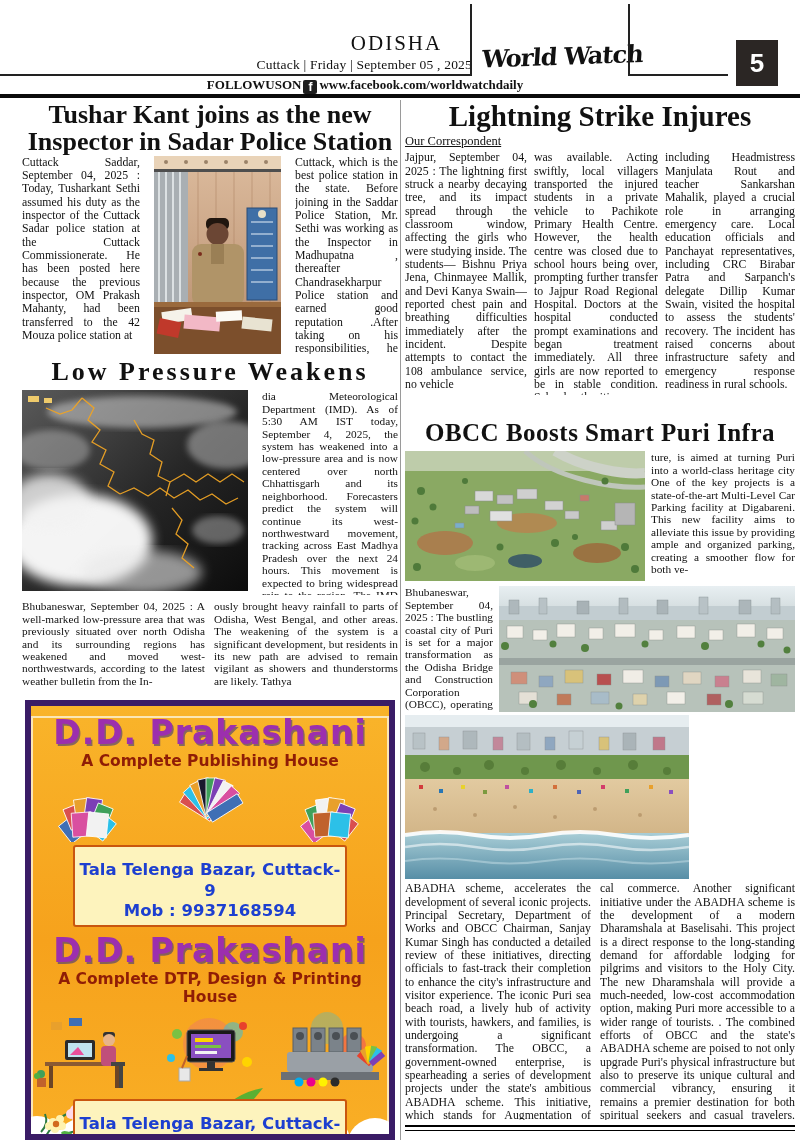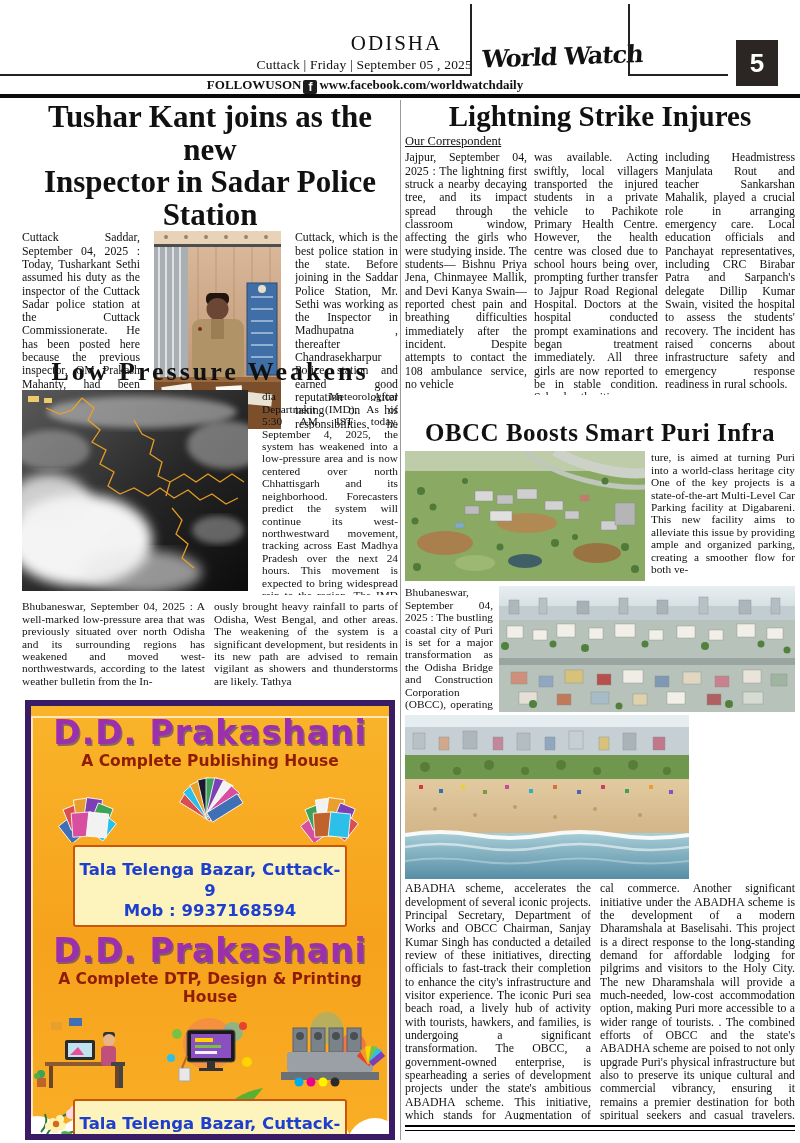--- a/index.html
+++ b/index.html
@@ -30,21 +30,21 @@
   .head{font-weight:bold;text-align:center;line-height:1.05;margin:0;}
   .head span{display:block;}
   .byline{font-size:12.5px;text-decoration:underline;margin:3px 0 2px 0;}
   .col{text-align:justify;font-size:11.8px;line-height:1.13;overflow:hidden;hyphens:none;}
   .small{font-size:11.3px;line-height:1.1;}
   .xsmall{font-size:11px;line-height:1.1;}
   .row{display:flex;gap:14px;}
   .photo{flex:none;overflow:hidden;background:#ccc;}
   .photo svg{display:block;}
   .a1{left:22px;top:101px;width:376px;}
-  .a1 .head{font-size:31px;}
+  .a1 .head{font-size:26px;}
   .a2{left:405px;top:101px;width:390px;}
   .a2 .head{font-size:29px;}
   .a3{left:22px;top:358px;width:376px;}
   .a3 .head{font-size:26px;letter-spacing:3px;margin-bottom:5px;}
   .a4{left:405px;top:420px;width:390px;}
   .a4 .head{font-size:25px;letter-spacing:.5px;margin-bottom:5px;}
   .endrule{height:3px;border-top:2px solid #000;border-bottom:1px solid #000;margin-top:5px;}
   
   .ad{left:25px;top:700px;width:370px;height:440px;border:6px solid #3a1c66;box-sizing:border-box;
       background:linear-gradient(180deg,#f9b42a 0%,#f6a21c 55%,#f9ae25 100%);

